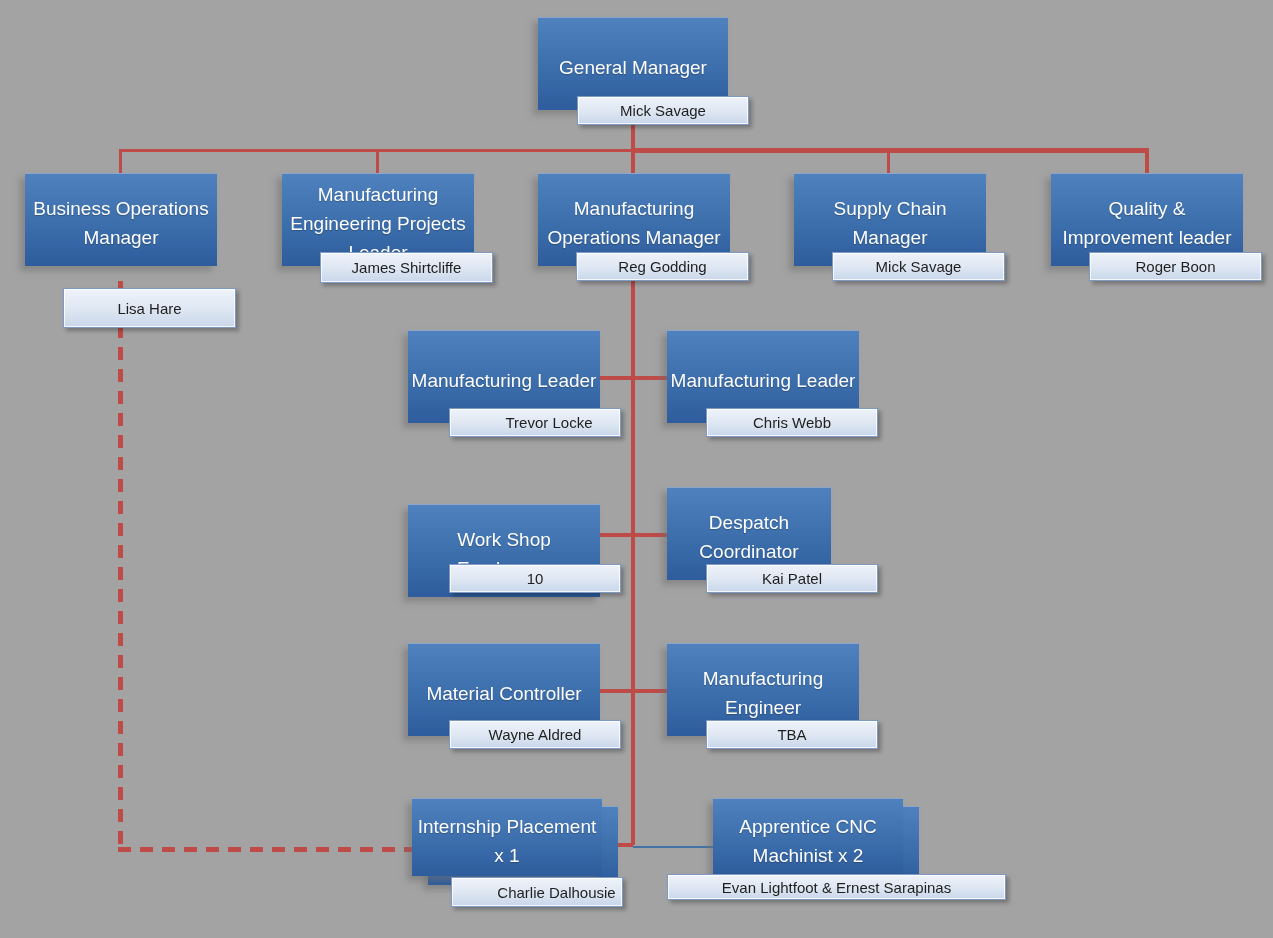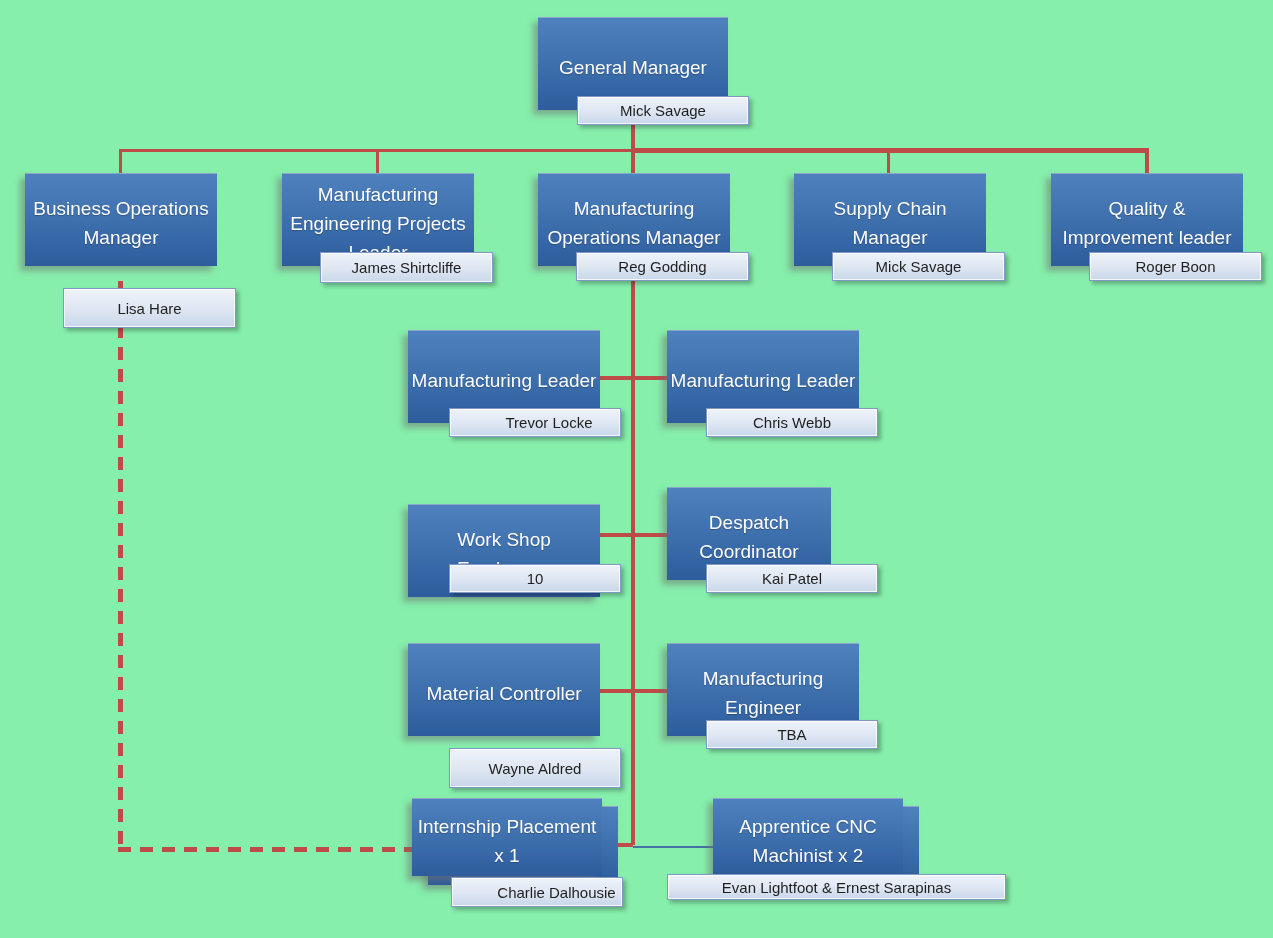--- a/index.html
+++ b/index.html
@@ -29,21 +29,21 @@
     background:linear-gradient(180deg,var(--tag-bg-top) 0%,#dde6f2 55%,var(--tag-bg-bottom) 100%);
     border:1px solid var(--tag-border);
     box-shadow:3px 3px 4px rgba(0,0,0,.28), inset 0 0 0 1px rgba(255,255,255,.8);
     color:var(--tag-text);font-size:15px;text-align:center;box-sizing:border-box;
   }
   .nametag .name{width:100%;}
 </style>
 </head>
 <body>
 
-<div class="stage" style="background: #86efac; --box-top: #4E81BD; --box-mid: #3C6EAC; --box-bottom: #2E5C9C; --box-text: #FFFFFF; --line-red: #BE4B48; --line-blue: #4472A4; --tag-border: #7E99C2; --tag-bg-top: #EFF3FA; --tag-bg-bottom: #C9D7EA; --tag-text: #1F1F1F;">
+<div class="stage" style="background: #a3a3a3; --box-top: #4E81BD; --box-mid: #3C6EAC; --box-bottom: #2E5C9C; --box-text: #FFFFFF; --line-red: #BE4B48; --line-blue: #4472A4; --tag-border: #7E99C2; --tag-bg-top: #EFF3FA; --tag-bg-bottom: #C9D7EA; --tag-text: #1F1F1F;">
 
 <div class="conn red" style="left: 631px; top: 105px; width: 4px; height: 45px;"></div>
     <div class="conn red" style="left: 119px; top: 149px; width: 516px; height: 3px;"></div>
     <div class="conn red" style="left: 631px; top: 148px; width: 518px; height: 5px;"></div>
     <div class="conn red" style="left: 119px; top: 150px; width: 3px; height: 23px;"></div>
     <div class="conn red" style="left: 376px; top: 150px; width: 3px; height: 23px;"></div>
     <div class="conn red" style="left: 631px; top: 150px; width: 4px; height: 23px;"></div>
     <div class="conn red" style="left: 887px; top: 150px; width: 3px; height: 23px;"></div>
     <div class="conn red" style="left: 1145px; top: 150px; width: 4px; height: 23px;"></div>
     <div class="conn red" style="left: 631px; top: 266px; width: 4px; height: 579px;"></div>
@@ -142,21 +142,21 @@
       </div>
       <div class="nametag" style="left: 706px; top: 564px; width: 172px; height: 29px;">
         <span class="name">Kai Patel</span>
       </div>
     </div>
     <div class="node">
 
       <div class="mainbox" style="left: 408px; top: 643px; width: 192px; height: 93px;">
         <span class="title">Material Controller</span>
       </div>
-      <div class="nametag" style="left: 449px; top: 748px; width: 172px; height: 40px; justify-content: flex-end;">
+      <div class="nametag" style="left: 449px; top: 720px; width: 172px; height: 29px; justify-content: flex-end;">
         <span class="name">Wayne Aldred</span>
       </div>
     </div>
     <div class="node">
 
       <div class="mainbox" style="left: 667px; top: 643px; width: 192px; height: 93px;">
         <span class="title">Manufacturing Engineer</span>
       </div>
       <div class="nametag" style="left: 706px; top: 720px; width: 172px; height: 29px;">
         <span class="name">TBA</span>

